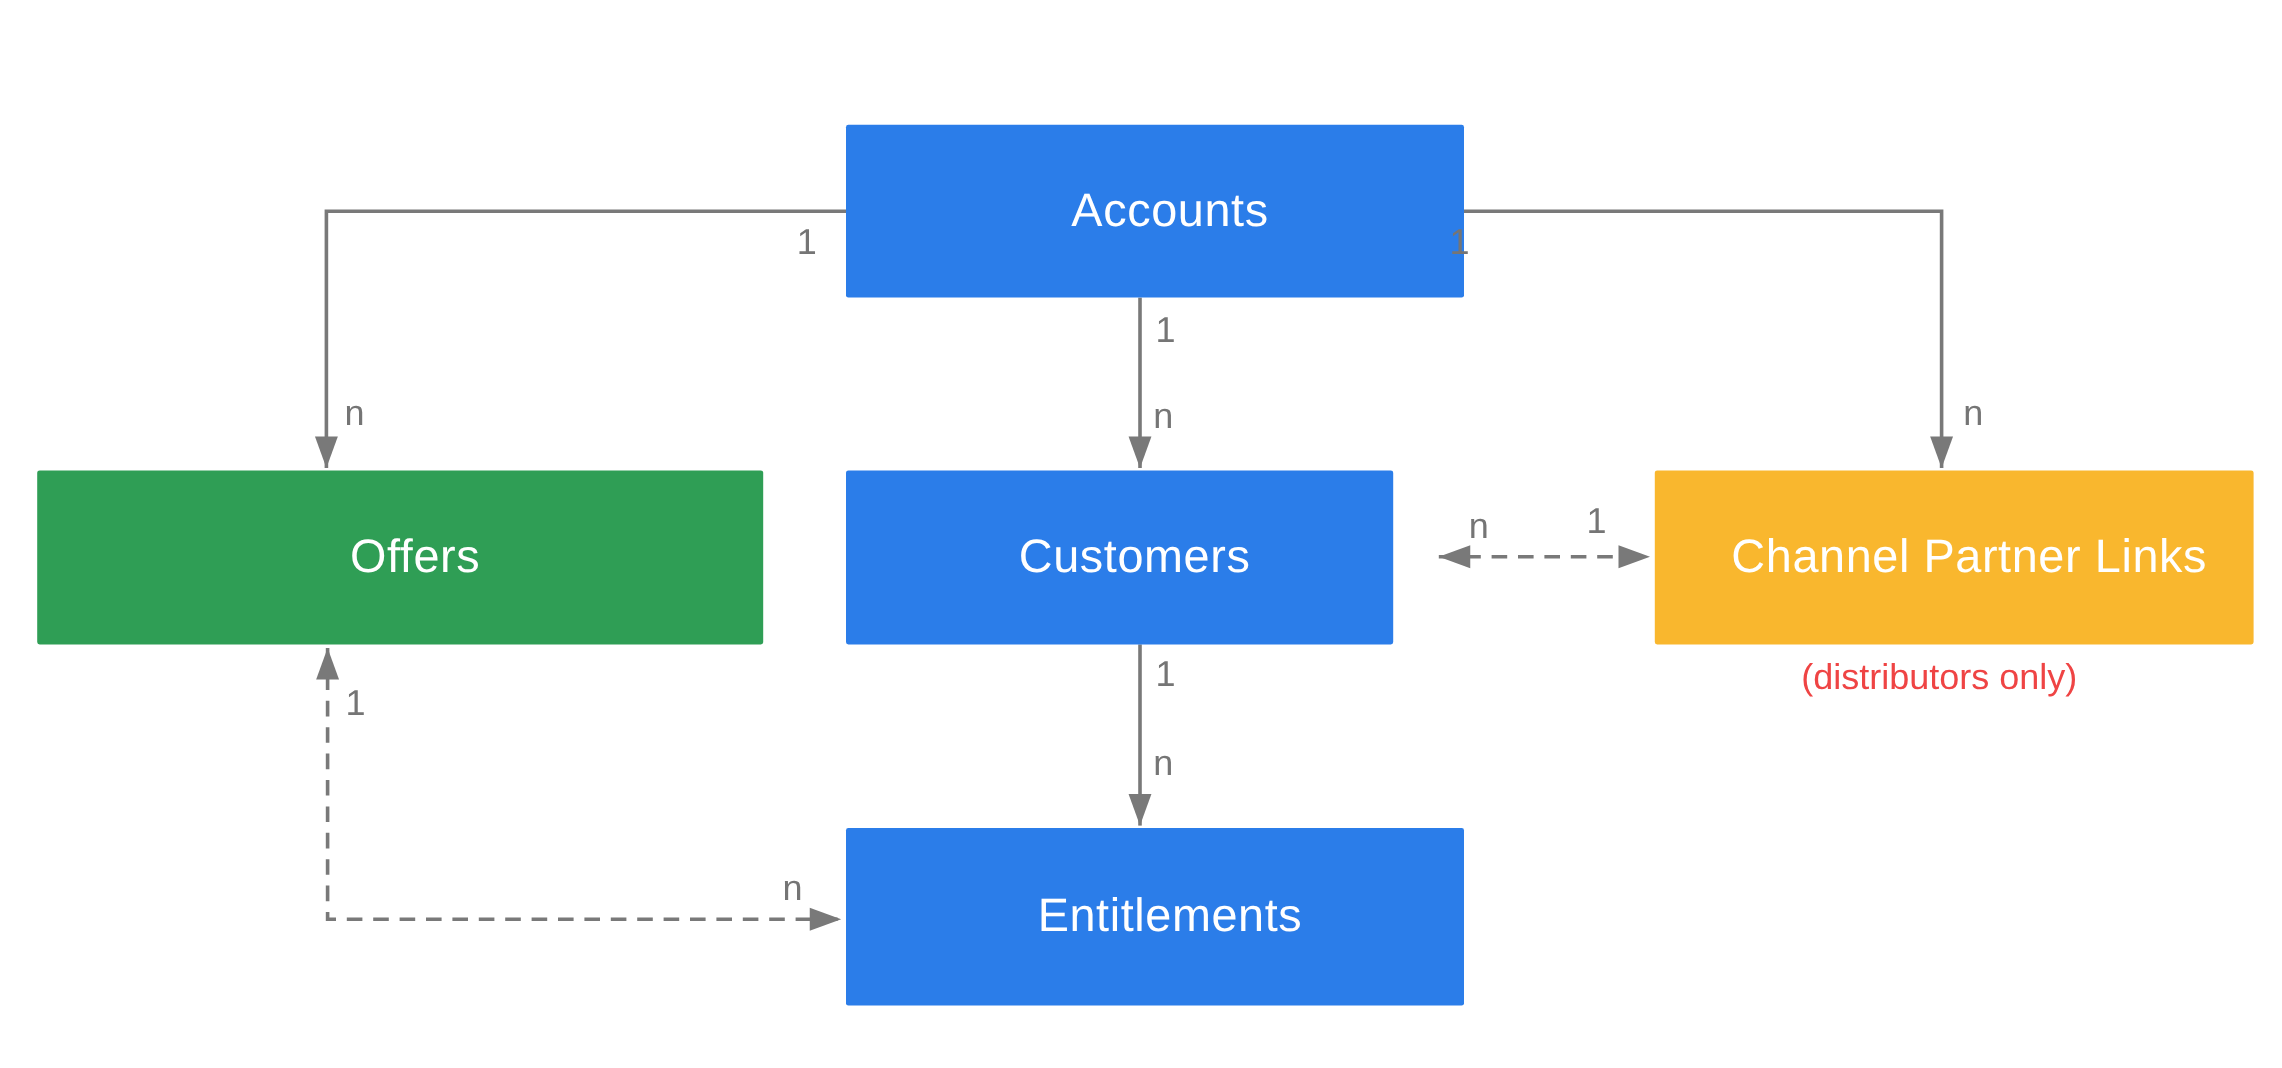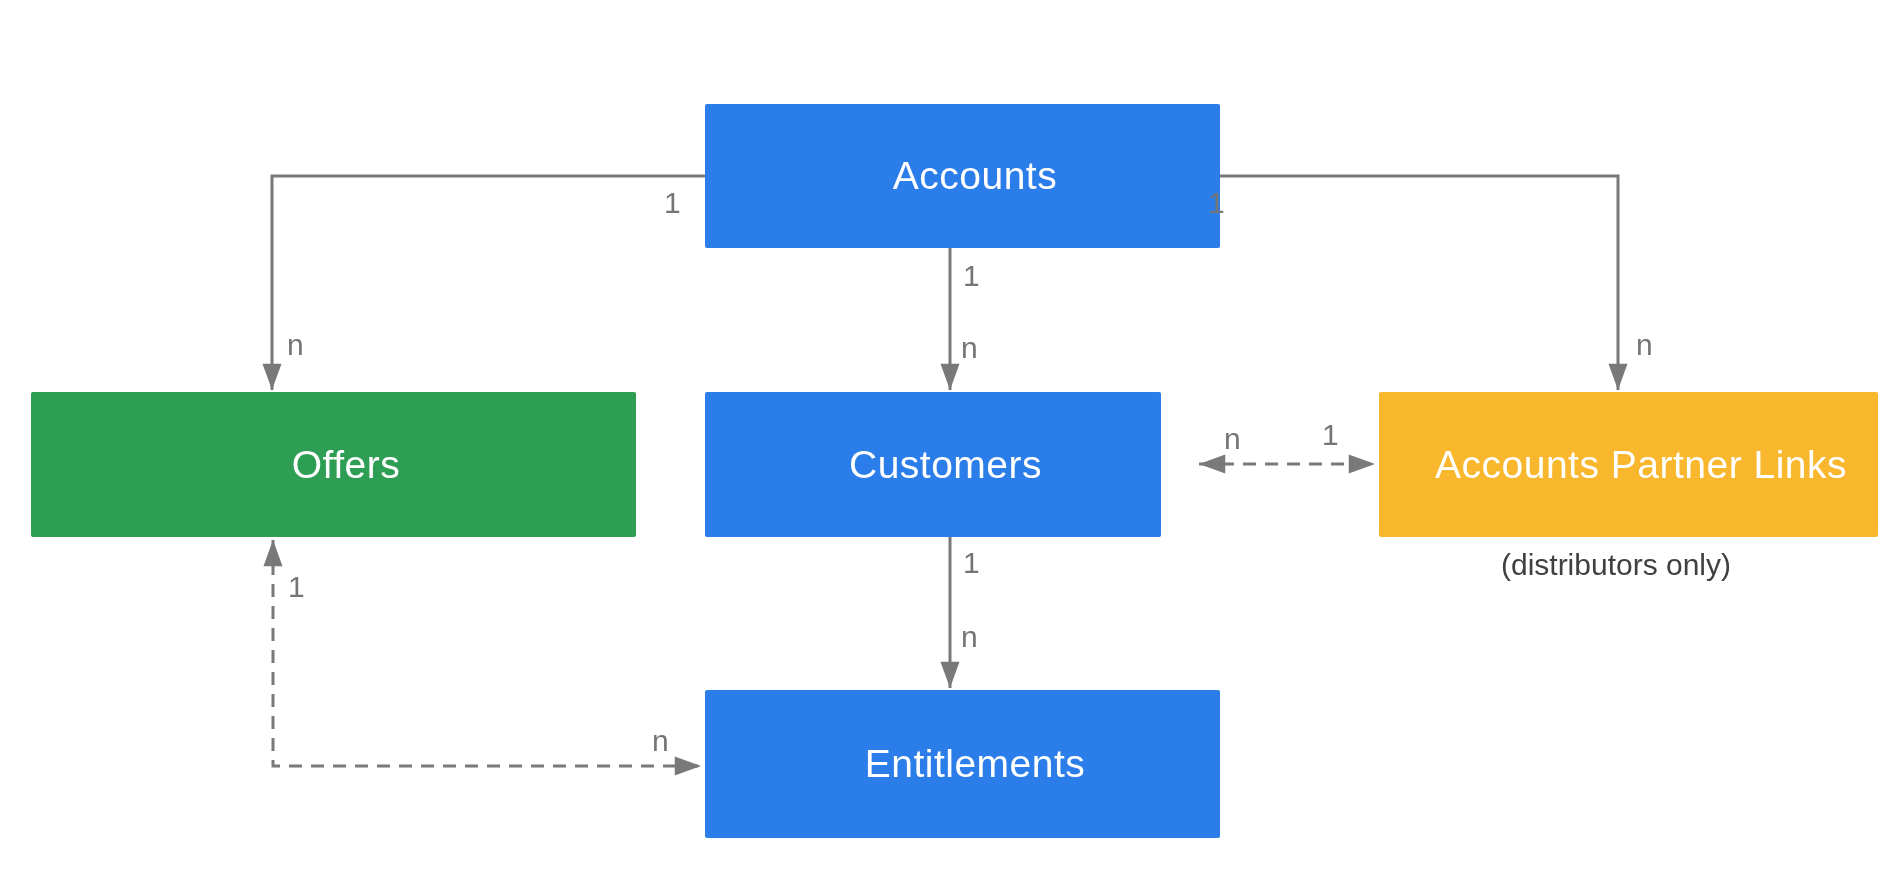--- a/index.html
+++ b/index.html
@@ -39,21 +39,21 @@
 
   .card-label {
     position: absolute;
     font-size: 30px;
     line-height: 1;
     color: #757575;
   }
   .note {
     position: absolute;
     font-size: 30px;
-    color: #404040;
+    color: #ef4444;
     text-align: center;
   }
   path.edge {
     fill: none;
     stroke: #797979;
     stroke-width: 3;
   }
   path.edge.dashed {
     stroke-dasharray: 13 9;
   }
@@ -89,21 +89,21 @@
 
   <div class="entity green" style="left:31px; top:392px; width:580px; height:145px;">
     <span>Offers</span>
   </div>
 
   <div class="entity blue" style="left:705px; top:392px; width:431px; height:145px;">
     <span>Customers</span>
   </div>
 
   <div class="entity yellow" style="left:1379px; top:392px; width:474px; height:145px;">
-    <span>Accounts Partner Links</span>
+    <span>Channel Partner Links</span>
   </div>
 
   <div class="entity blue" style="left:705px; top:690px; width:490px; height:148px;">
     <span>Entitlements</span>
   </div>
 
   <div class="note" style="left:1379px; top:548px; width:474px;">(distributors only)</div>
 
   <span class="card-label" style="left:664px; top:188px;">1</span>
   <span class="card-label" style="left:287px; top:330px;">n</span>

